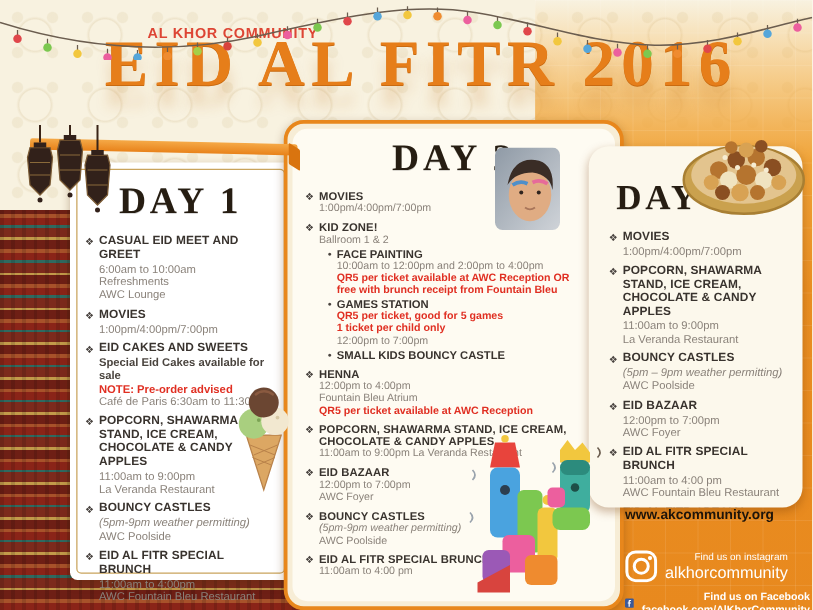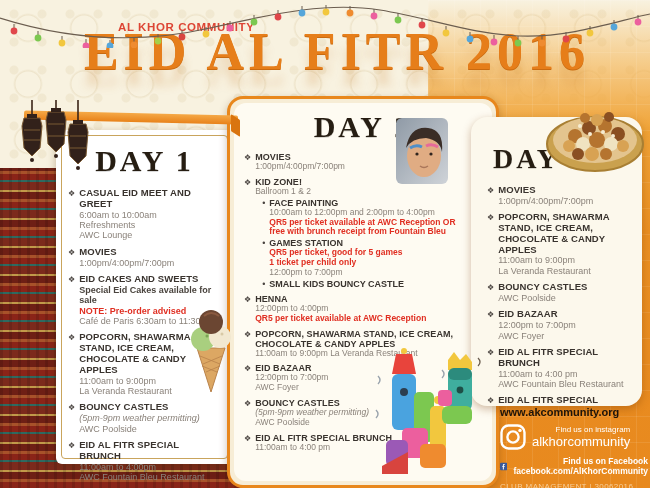--- a/index.html
+++ b/index.html
@@ -65,21 +65,21 @@
   .sub{display:flex;gap:4px;margin-left:7px;margin-top:1px;}
   .sub-bullet{color:#4a4440;font-size:9px;line-height:10px;flex:0 0 auto;}
   .sub-title{font-weight:bold;color:#39332e;font-size:9px;line-height:10.2px;}
   .day2-inner .ev-title{font-size:9px;line-height:10px;}
   .day2-inner .ev-line{font-size:8.5px;line-height:9.8px;}
   .day2-inner .event{margin-bottom:5px;}
 
   .decor{position:absolute;z-index:7;}
 
   .footer{position:absolute;left:500px;top:406px;width:148px;z-index:8;color:#fff;}
-  .website{font-size:11px;font-weight:bold;color:#1d140a;margin-bottom:6px;}
+  .website{font-size:11px;font-weight:bold;color:#1d140a;margin-bottom:22px;}
   .net-row{display:flex;align-items:center;gap:6px;margin-bottom:6px;}
   .net-text{display:flex;flex-direction:column;align-items:flex-end;}
   .insta-caption{font-size:8px;color:#fff;}
   .insta-handle{font-size:13px;color:#fff;}
   .fb-caption,.fb-handle{font-size:8.5px;font-weight:bold;color:#fff;line-height:10px;}
   .credit{font-size:8px;color:#f7cf9b;letter-spacing:.4px;margin-top:4px;}
 </style>
 </head>
 <body>
 
@@ -280,20 +280,21 @@
                   <div class="sub-title">SMALL KIDS BOUNCY CASTLE</div>
                 </div>
               </div>
             </div>
           </div>
           <div class="event">
             <span class="bullet">❖</span>
             <div class="ev-body">
               <div class="ev-title">HENNA</div>
               <div class="ev-line">12:00pm to 4:00pm</div>
+              <div class="ev-line">Fountain Bleu Atrium</div>
               <div class="ev-line red">QR5 per ticket available at AWC Reception</div>
             </div>
           </div>
           <div class="event">
             <span class="bullet">❖</span>
             <div class="ev-body">
               <div class="ev-title">POPCORN, SHAWARMA STAND, ICE CREAM, CHOCOLATE &amp; CANDY APPLES</div>
               <div class="ev-line">11:00am to 9:00pm  La Veranda Restaurant</div>
             </div>
           </div>
@@ -339,20 +340,21 @@
           <div class="ev-body">
             <div class="ev-title">POPCORN, SHAWARMA STAND, ICE CREAM, CHOCOLATE &amp; CANDY APPLES</div>
             <div class="ev-line">11:00am to 9:00pm</div>
             <div class="ev-line">La Veranda Restaurant</div>
           </div>
         </div>
         <div class="event">
           <span class="bullet">❖</span>
           <div class="ev-body">
             <div class="ev-title">BOUNCY CASTLES</div>
+            <div class="ev-line it">(5pm – 9pm weather permitting)</div>
             <div class="ev-line">AWC Poolside</div>
           </div>
         </div>
         <div class="event">
           <span class="bullet">❖</span>
           <div class="ev-body">
             <div class="ev-title">EID BAZAAR</div>
             <div class="ev-line">12:00pm to 7:00pm</div>
             <div class="ev-line">AWC Foyer</div>
           </div>

